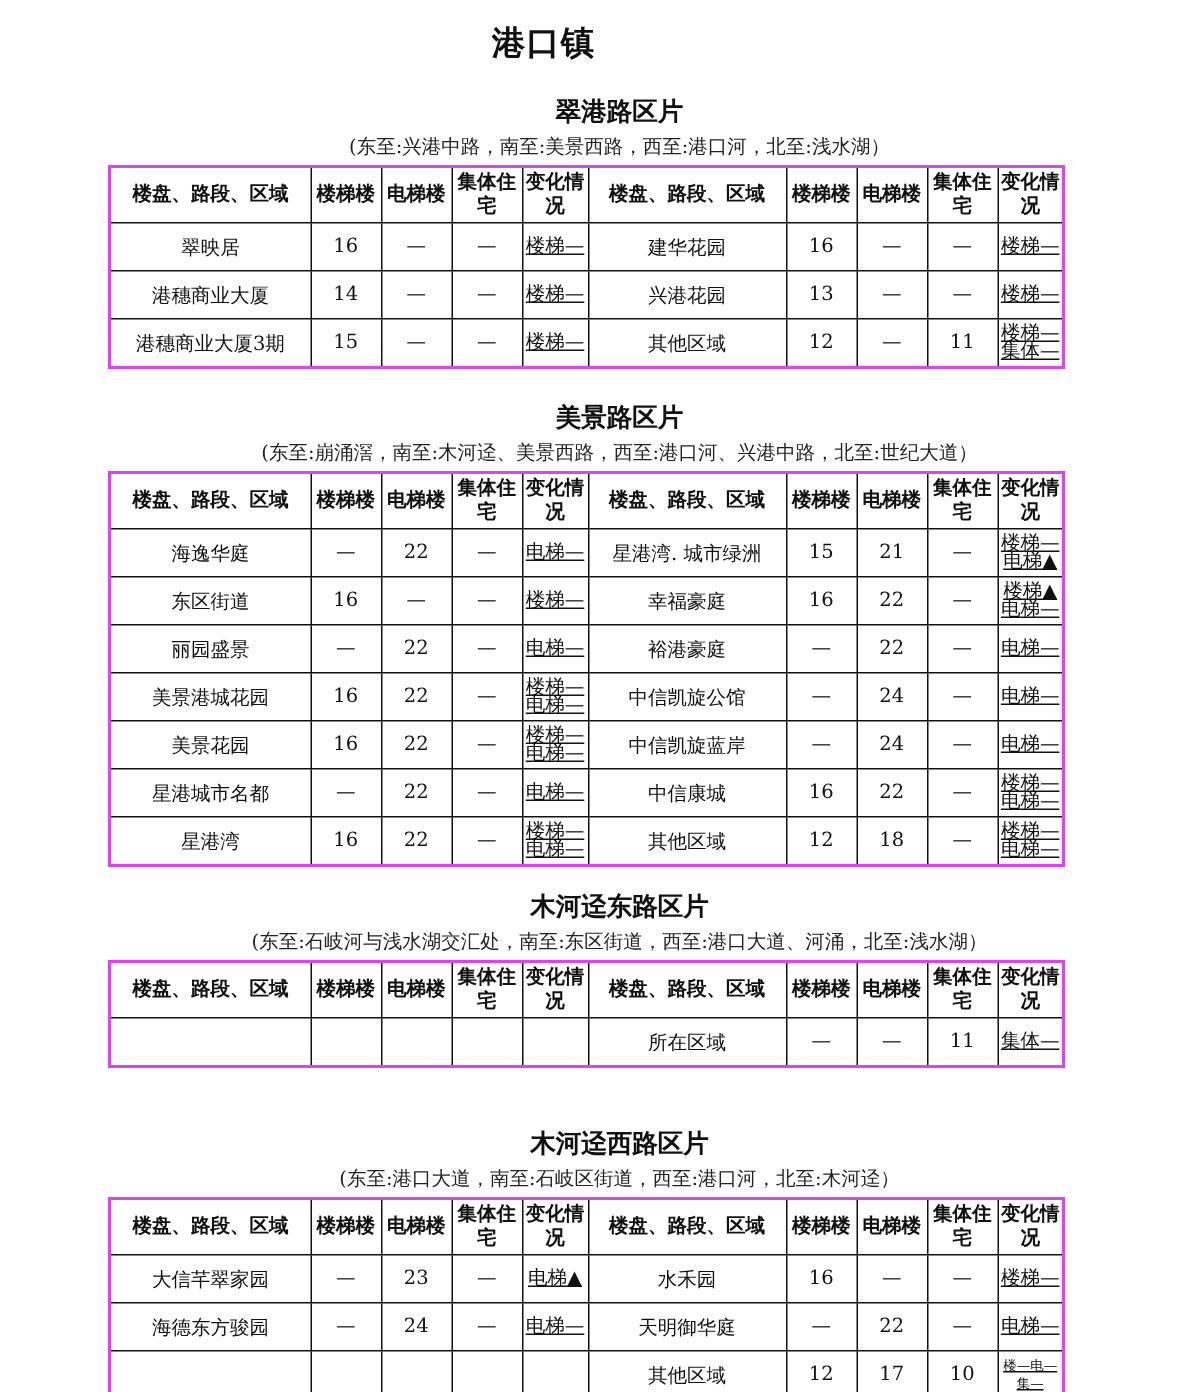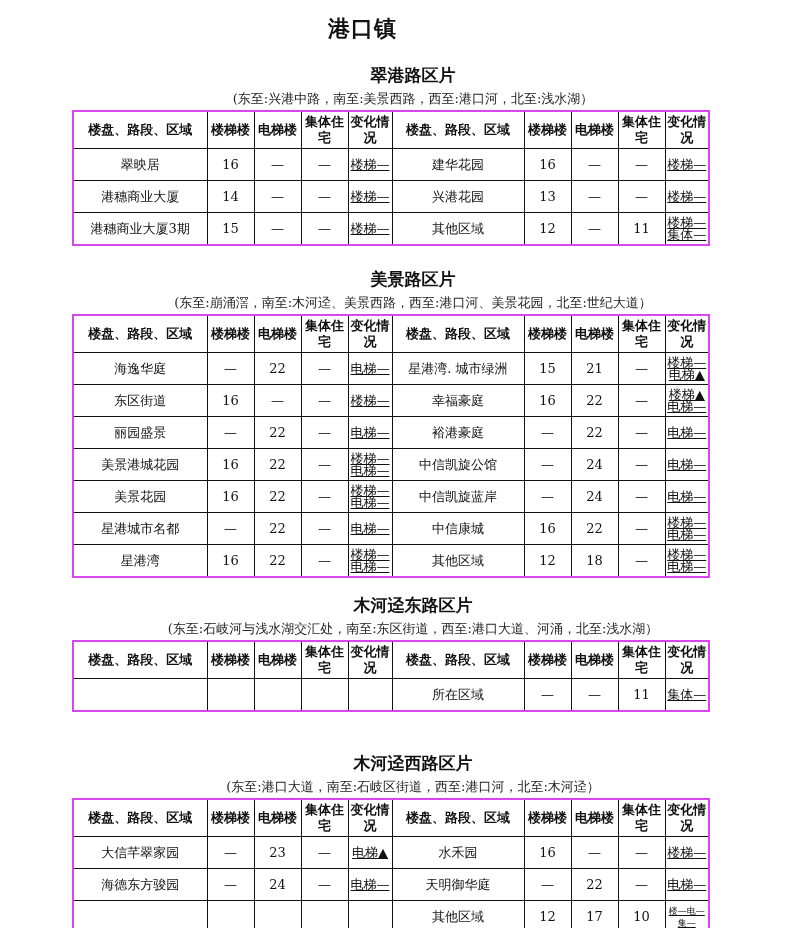--- a/index.html
+++ b/index.html
@@ -109,21 +109,21 @@
           <td class="">—</td>
           <td class="">11</td>
           <td class="chg">楼梯— 集体—</td>
         </tr>
       </tbody>
     </table>
 </div>
 
 <div class="section" style="top:266px;">
   <div class="sec-title">美景路区片</div>
-  <div class="sec-bounds">(东至:崩涌滘，南至:木河迳、美景西路，西至:港口河、美景花园，北至:世纪大道）</div>
+  <div class="sec-bounds">(东至:崩涌滘，南至:木河迳、美景西路，西至:港口河、兴港中路，北至:世纪大道）</div>
   <table class="grid">
       <colgroup>
         <col class="c-name">
         <col class="c-n">
         <col class="c-n">
         <col class="c-n">
         <col class="c-chg">
         <col class="c-name2">
         <col class="c-n">
         <col class="c-n">

